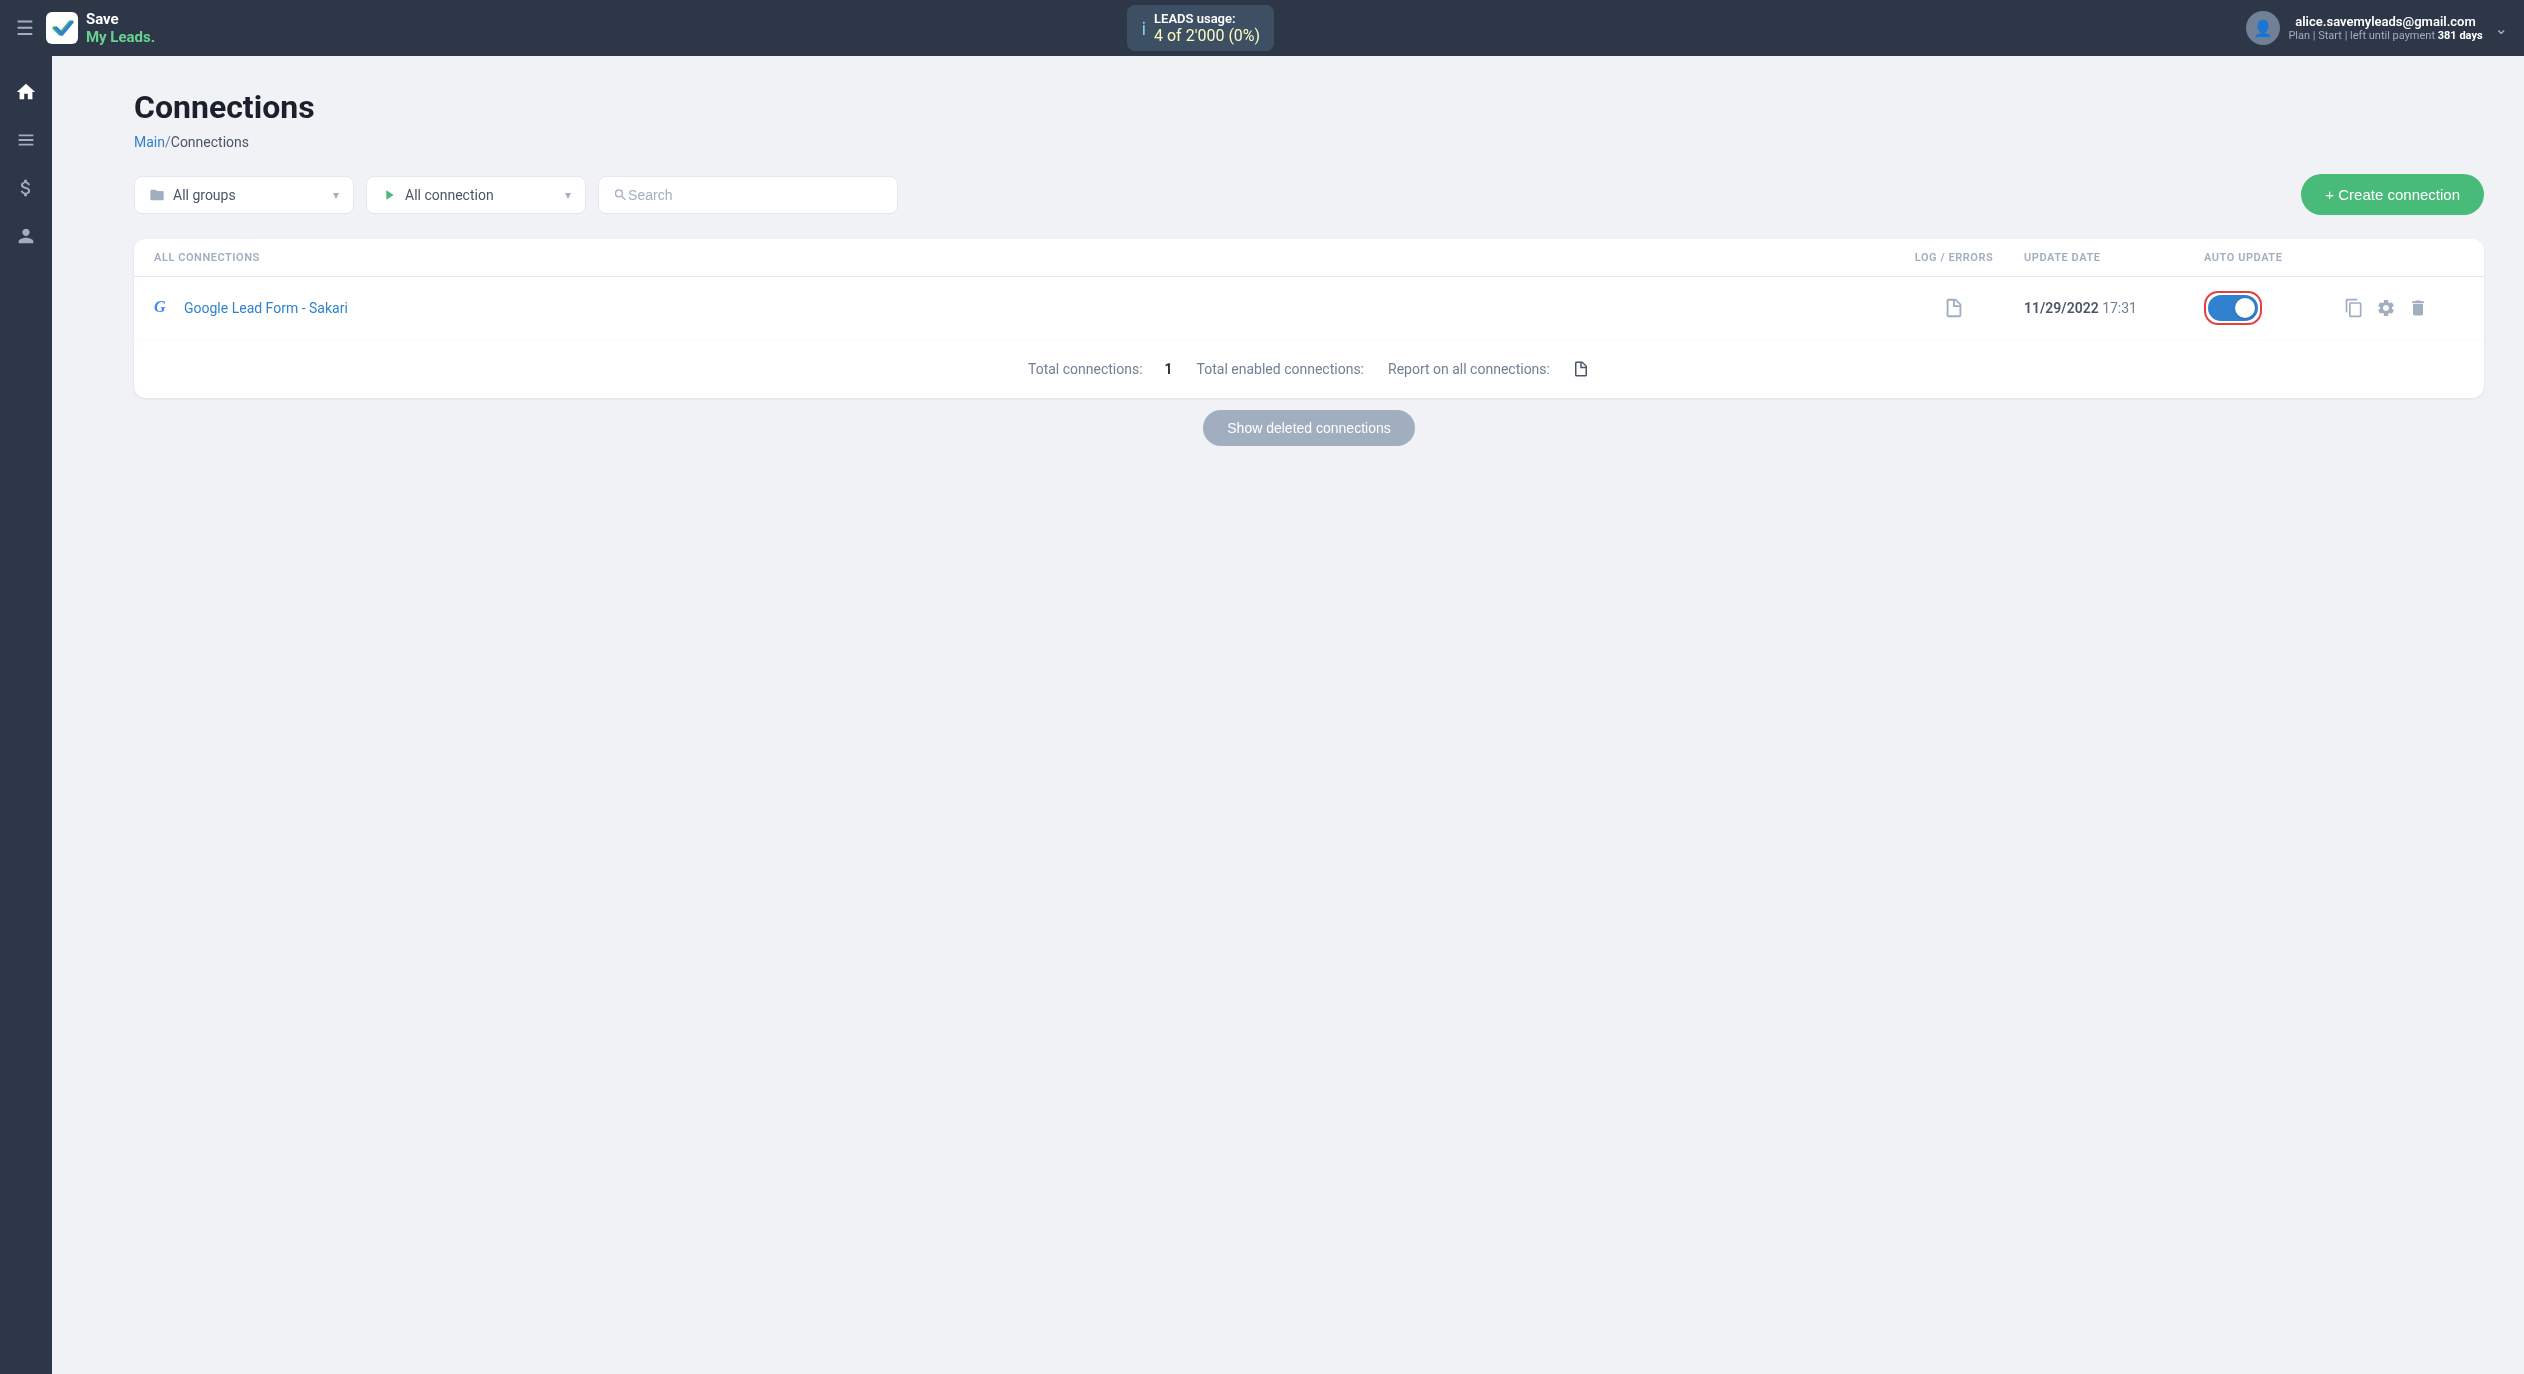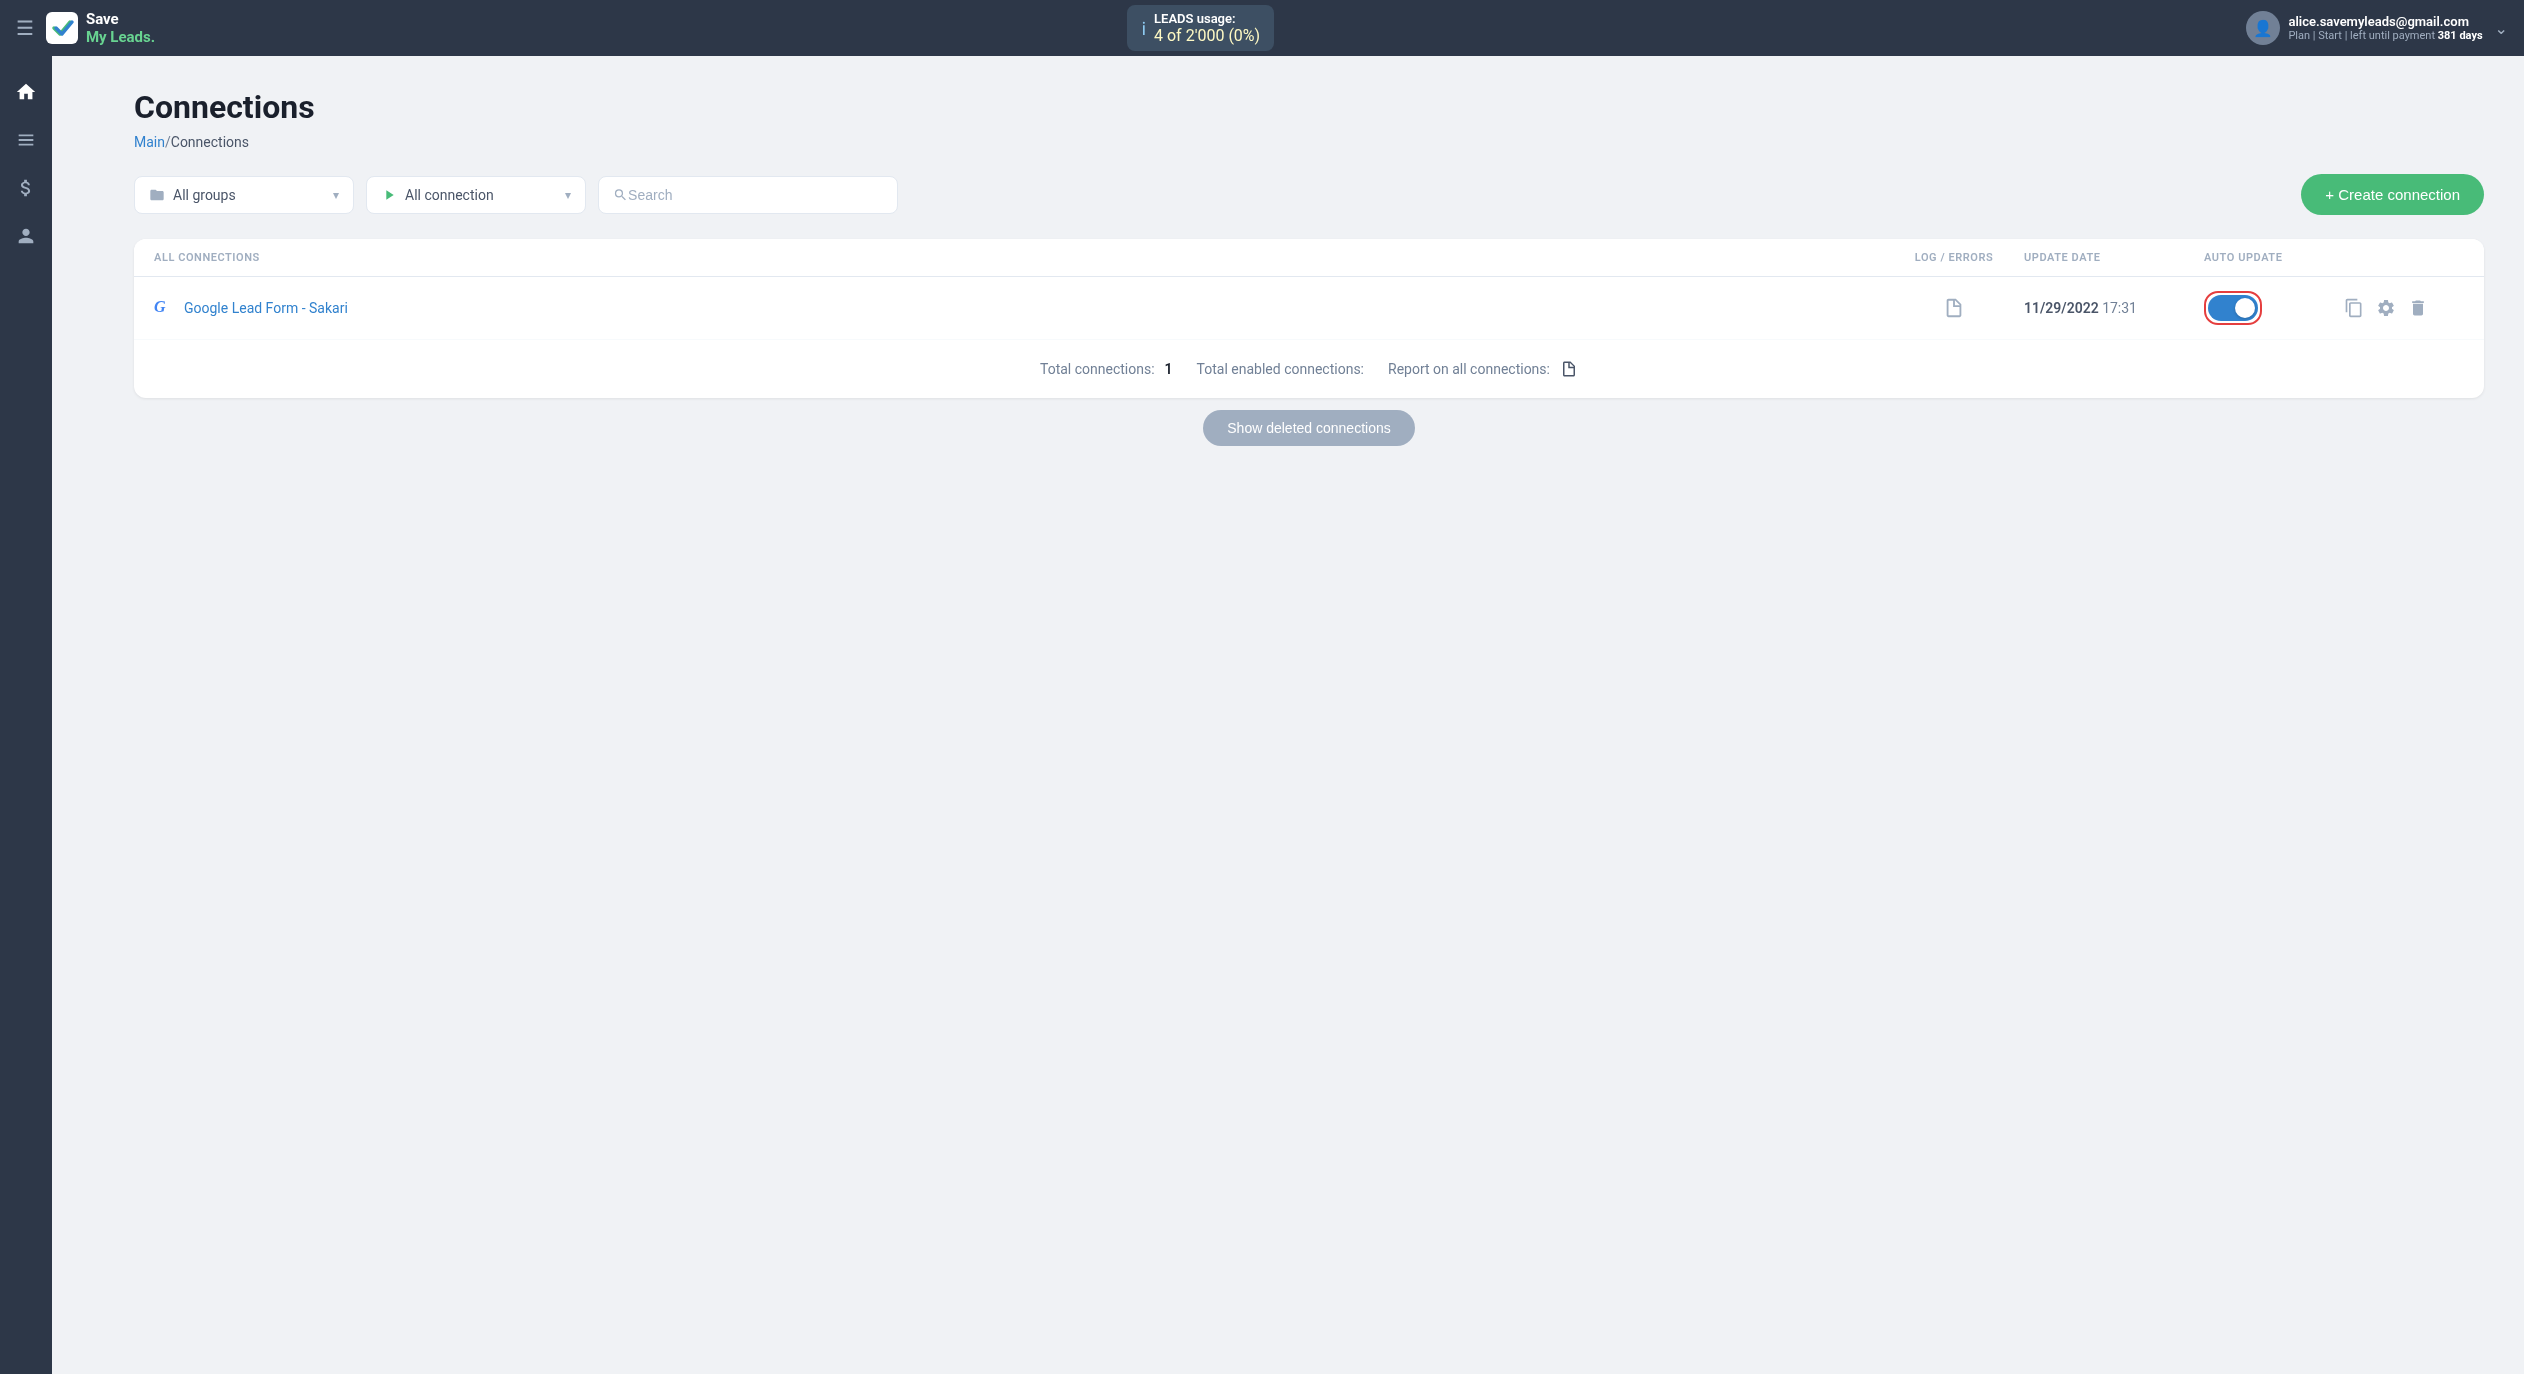--- a/index.html
+++ b/index.html
@@ -30,21 +30,21 @@
       gap: 8px;
       color: #fff;
     }
     .leads-usage .info-icon { color: #90cdf4; font-size: 18px; }
     .leads-usage-text { font-size: 13px; }
     .leads-usage-text .label { font-weight: 600; }
     .leads-usage-text .count { color: #fef9c3; font-size: 16px; }
     .navbar-right { display: flex; align-items: center; gap: 12px; }
     .user-info { display: flex; align-items: center; gap: 8px; color: #fff; }
     .avatar { width: 34px; height: 34px; border-radius: 50%; background: #718096; display: flex; align-items: center; justify-content: center; font-size: 16px; color: #fff; }
-    .user-details { font-size: 13px; }
+    .user-details { font-size: 13px; text-align: center; }
     .user-email { font-weight: 600; }
     .user-plan { color: #a0aec0; font-size: 11px; }
     .user-plan strong { color: #fff; }
     .chevron-down { color: #a0aec0; font-size: 16px; cursor: pointer; }
 
     
     .main-layout { display: flex; flex: 1; overflow: hidden; }
 
     
     .sidebar {
@@ -248,21 +248,21 @@
     
     .summary-row {
       display: flex;
       align-items: center;
       justify-content: center;
       gap: 24px;
       padding: 20px;
       font-size: 14px;
       color: #4a5568;
     }
-    .summary-item { display: flex; align-items: center; gap: 10px; }
+    .summary-item { display: flex; align-items: center; gap: 22px; }
     .summary-label { color: #718096; }
     .summary-value { font-weight: 600; color: #1a202c; }
 
     
     .show-deleted-wrap {
       display: flex;
       justify-content: center;
       margin-top: 12px;
     }
     .show-deleted-btn {

